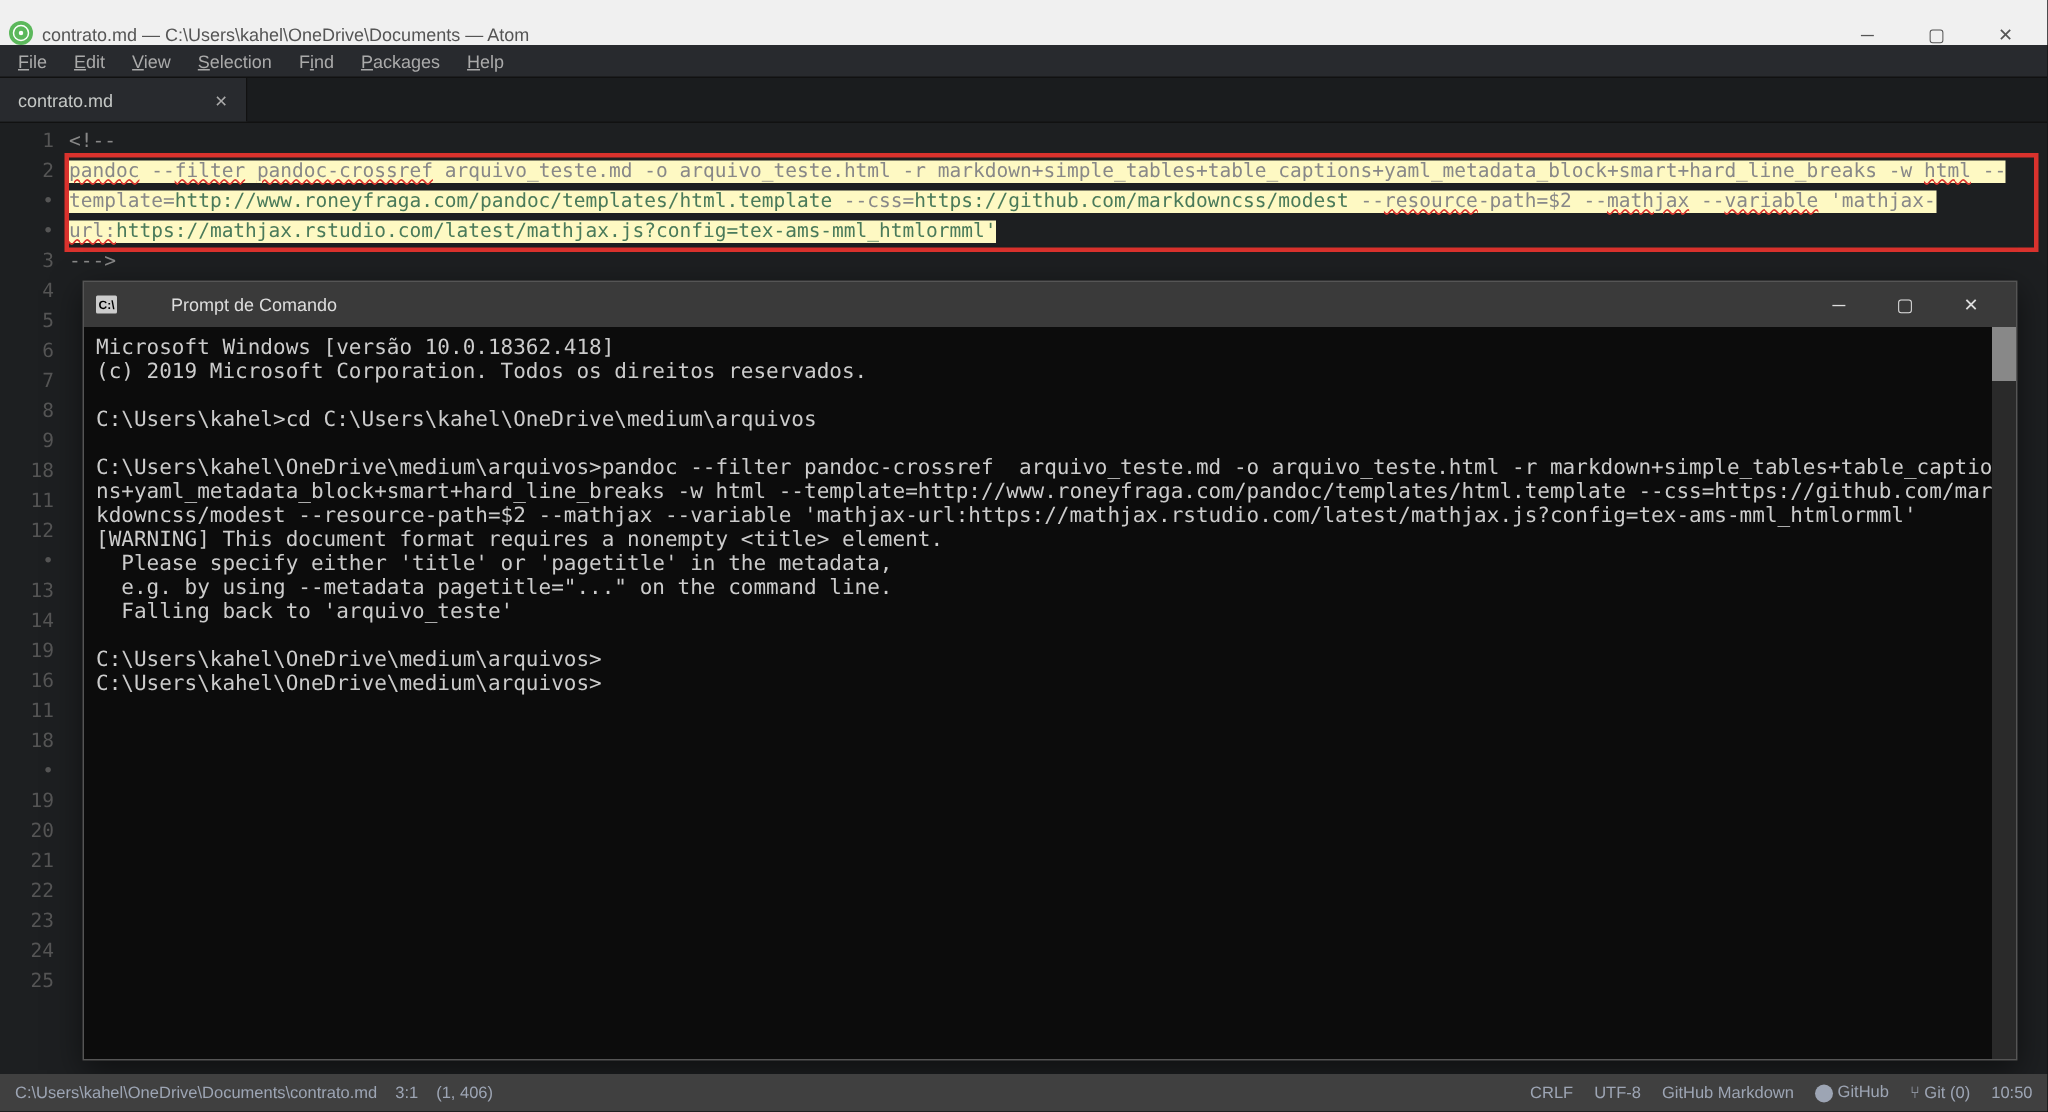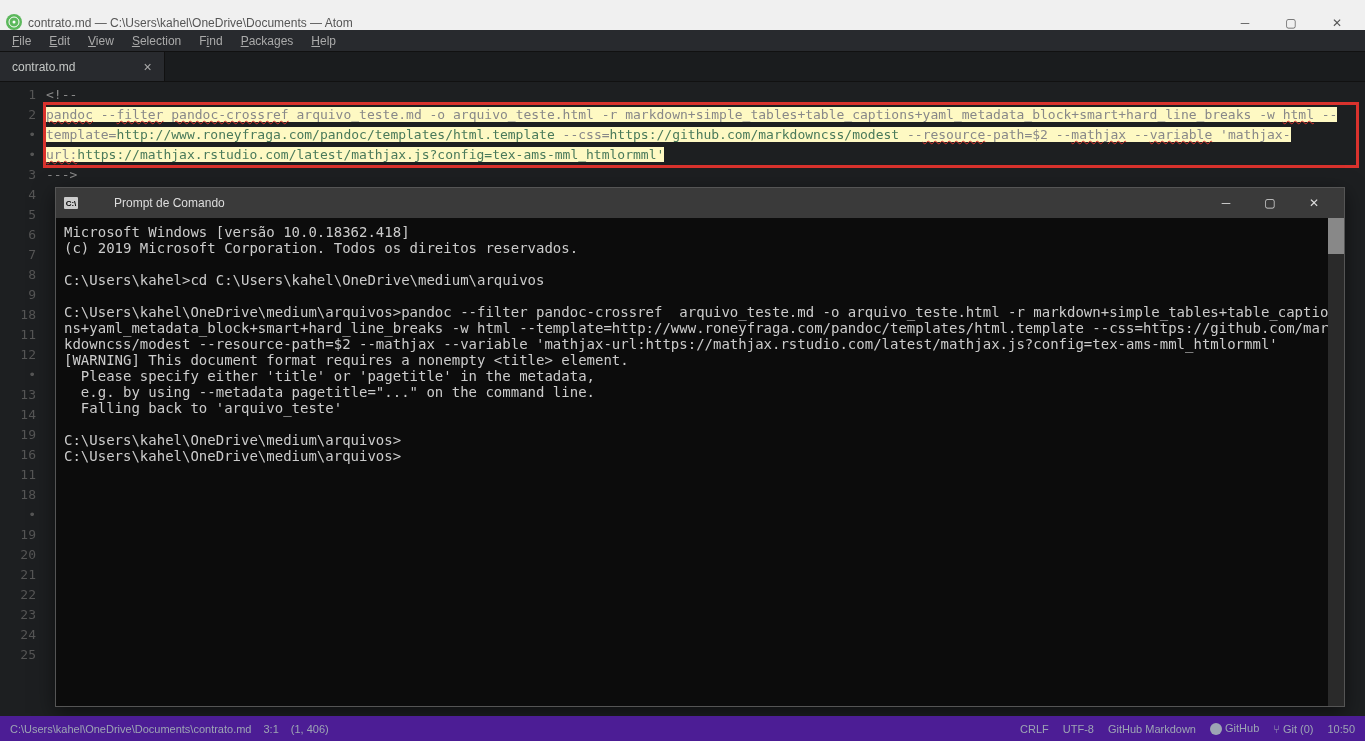--- a/index.html
+++ b/index.html
@@ -160,21 +160,21 @@
   right: 0;
   top: 0;
   height: 36px;
   background: #888;
 }
 
 .statusbar {
   position: absolute;
   bottom: 0; left: 0; right: 0;
   height: 25px;
-  background: #4c1d95;
+  background: #404040;
   color: #9da5b4;
   display: flex;
   align-items: center;
   font-size: 11px;
   padding: 0 10px;
   gap: 18px;
 }
 .statusbar .left { flex: 1; display: flex; gap: 12px; }
 .statusbar .right { display: flex; gap: 14px; align-items:center; }
 .gh-icon { display:inline-block; width:12px;height:12px; background:#9da5b4; border-radius:50%; vertical-align:middle; }

